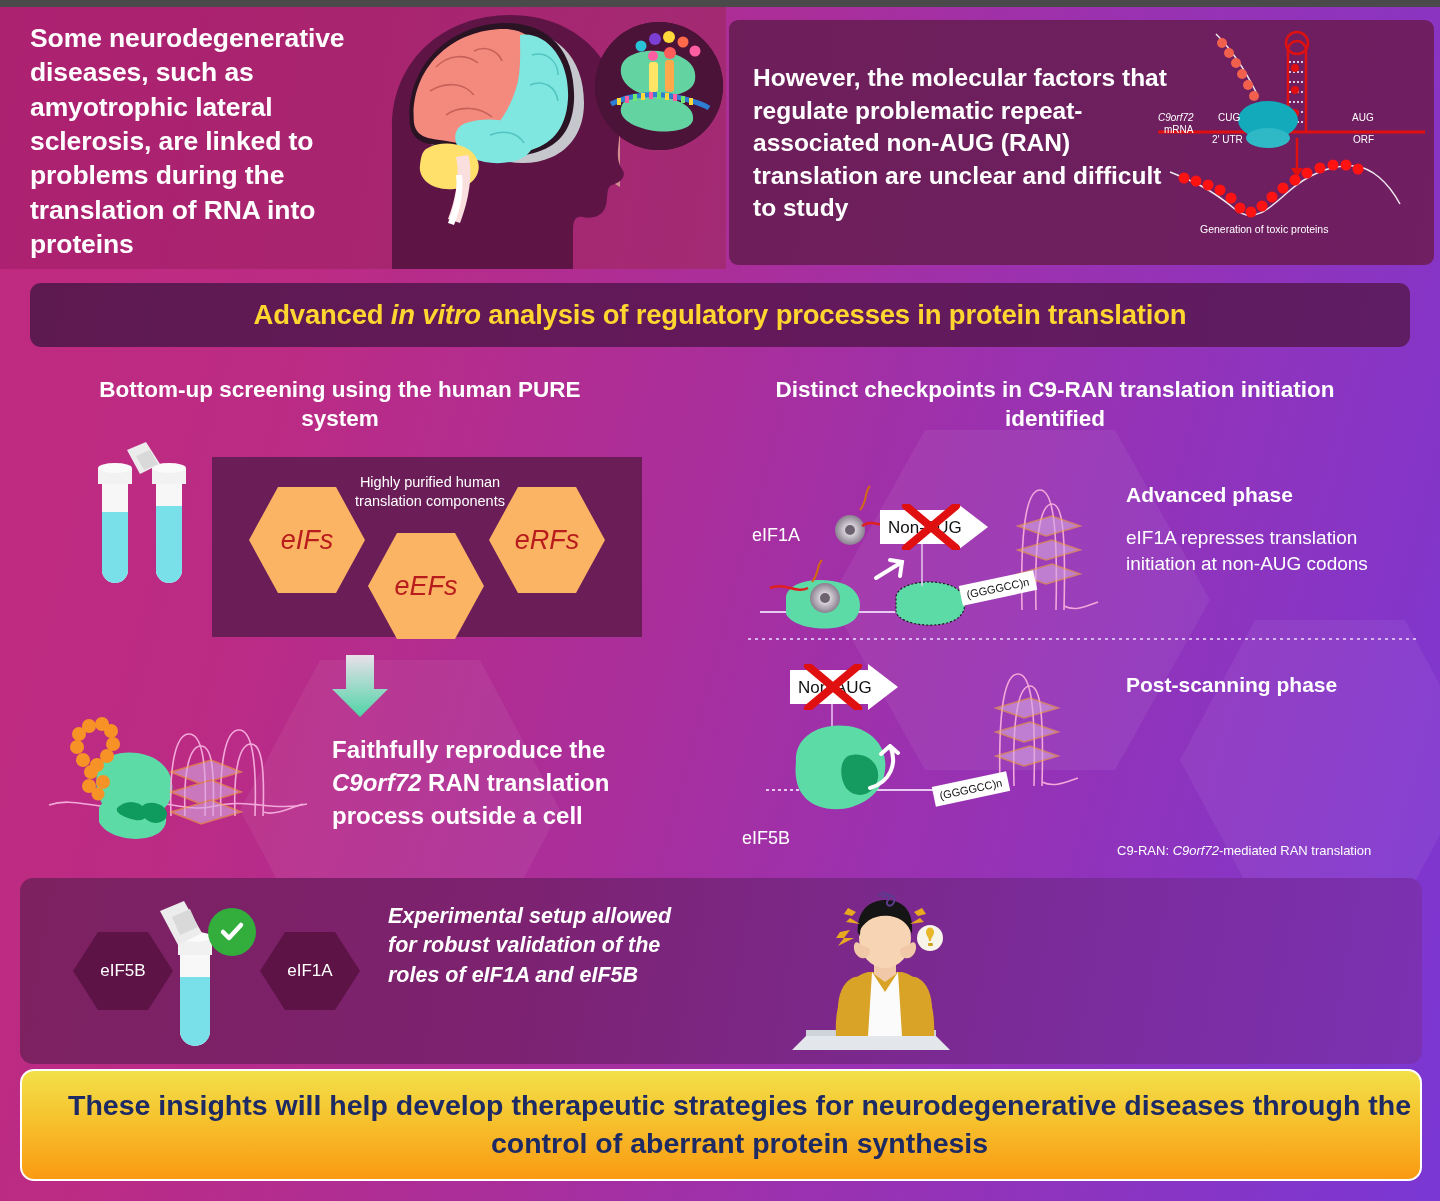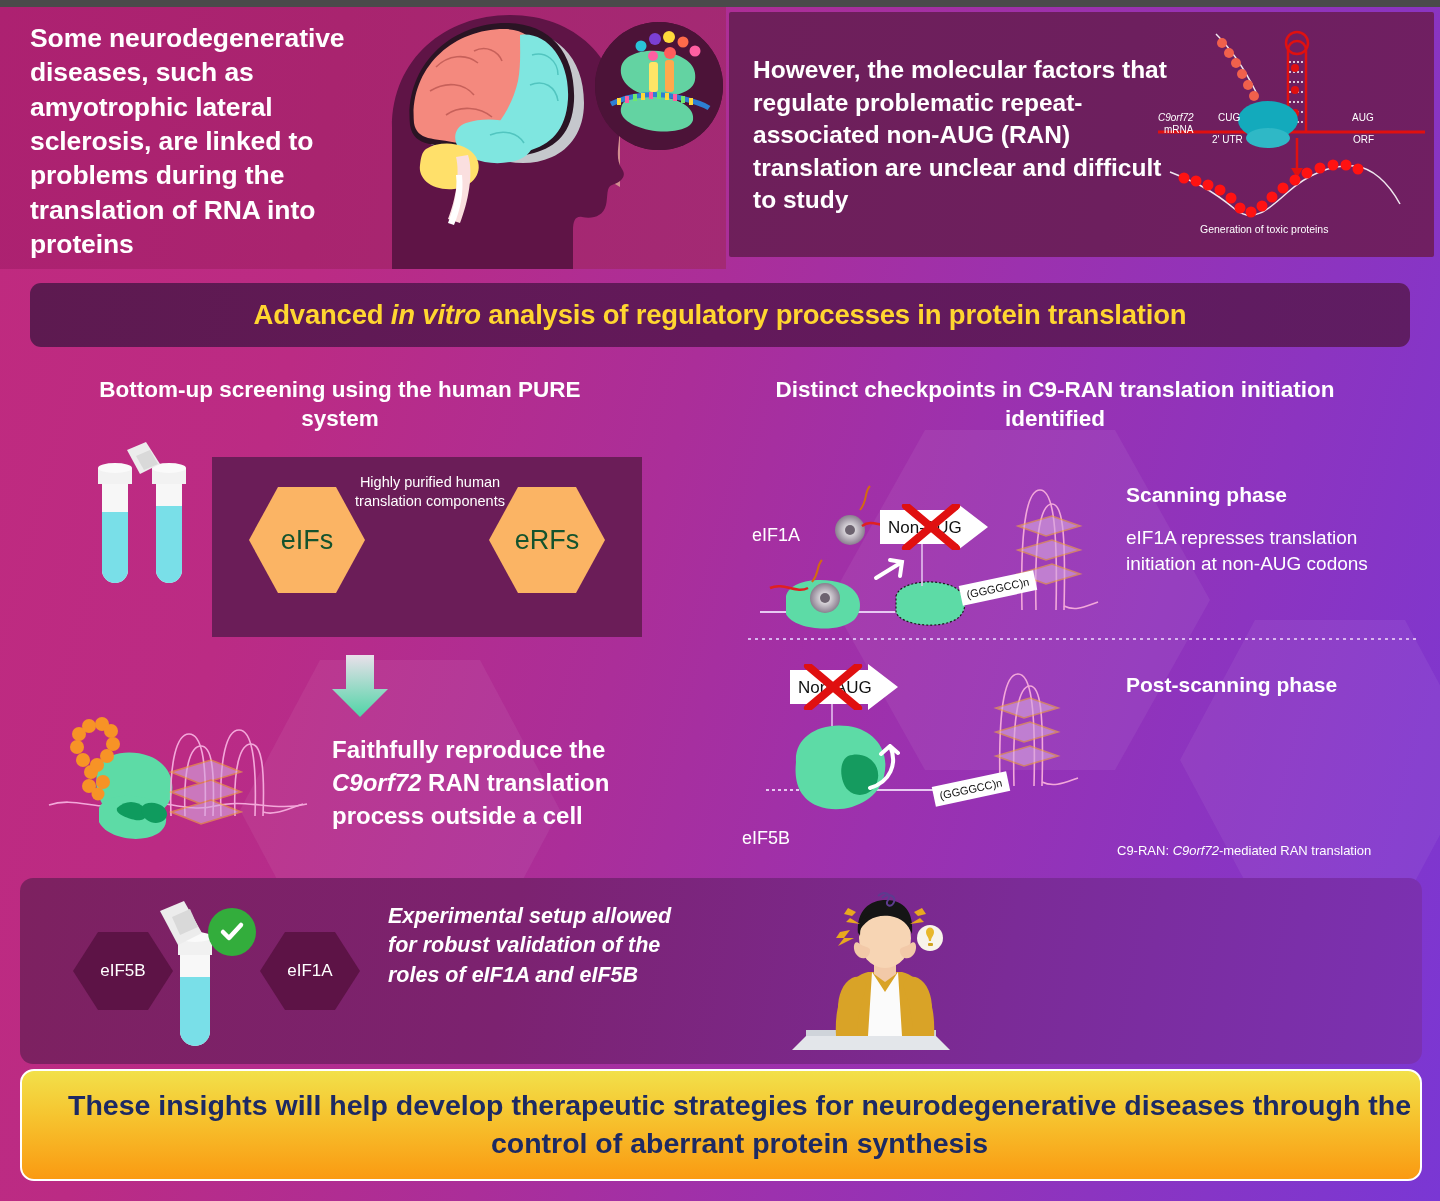--- a/index.html
+++ b/index.html
@@ -23,23 +23,23 @@
     position:absolute;left:0;top:7px;width:726px;height:262px;
     background:linear-gradient(100deg,#ad2171 0%,#a9246f 45%,#a32a74 100%);
     padding-left:9px;
   }
   .top-left .txt{
     position:absolute;left:30px;top:14px;width:350px;
     color:#fff;font-size:26.5px;font-weight:bold;line-height:1.295;
     letter-spacing:-0.1px;
   }
   .top-right{
-    position:absolute;left:729px;top:12px;width:705px;height:245px;
+    position:absolute;left:729px;top:20px;width:705px;height:245px;
     background:linear-gradient(100deg,#6e1f5a 0%,#6d1f5e 55%,#701f62 100%);
-    border-radius:2px;
+    border-radius:9px;
   }
   .top-right .txt{
     position:absolute;left:24px;top:42px;width:430px;
     color:#fff;font-size:24.5px;font-weight:bold;line-height:1.33;
   }
 
   
   .head-wrap{position:absolute;left:370px;top:7px;width:356px;height:262px;overflow:hidden;}
   .magcircle{position:absolute;left:595px;top:22px;width:128px;height:128px;border-radius:50%;background:#4c1338;}
 
@@ -66,21 +66,21 @@
     color:#fff;font-size:22.5px;font-weight:bold;line-height:1.29;}
 
   
   .purebox{position:absolute;left:212px;top:457px;width:430px;height:180px;
     background:#6b1d58;}
   .purebox .cap{position:absolute;left:118px;top:16px;width:200px;text-align:center;
     color:#fff;font-size:14.5px;line-height:1.33;}
   .hexo{position:absolute;background:#fbb464;
     clip-path:polygon(25% 0%,75% 0%,100% 50%,75% 100%,25% 100%,0% 50%);
     display:flex;align-items:center;justify-content:center;
-    color:#14532d;font-size:27px;}
+    color:#b91c1c;font-size:27px;font-style:italic;}
   .hx1{left:249px;top:487px;width:116px;height:106px;}
   .hx2{left:368px;top:533px;width:116px;height:106px;}
   .hx3{left:489px;top:487px;width:116px;height:106px;}
 
   
   .tubes{position:absolute;left:80px;top:440px;width:130px;height:180px;}
 
   
   .arrowdown{position:absolute;left:325px;top:655px;width:70px;height:62px;}
 
@@ -343,20 +343,21 @@
 
       <path d="M47 10 L66 2 L80 24 L60 34 Z" fill="#ececec"></path>
       <path d="M56 16 L70 10 L78 24 L64 30 Z" fill="#d9d9d9"></path>
     </svg>
   </div>
 
   <div class="purebox">
     <div class="cap">Highly purified human translation components</div>
   </div>
   <div class="hexo hx1">eIFs</div>
+  <div class="hexo hx2">eEFs</div>
   <div class="hexo hx3">eRFs</div>
 
   <div class="arrowdown">
     <svg width="70" height="62" viewBox="0 0 70 62">
       <defs>
         <linearGradient id="ag" x1="0" y1="0" x2="0" y2="1">
           <stop offset="0%" stop-color="#e9e0ea"></stop>
           <stop offset="100%" stop-color="#4fd4a6"></stop>
         </linearGradient>
       </defs>
@@ -467,21 +468,21 @@
       <text x="8" y="29" font-family="Liberation Sans, sans-serif" font-size="17" fill="#111">Non-AUG</text>
       <g stroke="#e01010" stroke-width="8" stroke-linecap="round">
         <line x1="26" y1="2" x2="76" y2="44"></line>
         <line x1="76" y1="2" x2="26" y2="44"></line>
       </g>
     </svg>
   </div>
 
   <div class="gggcc g1">(GGGGCC)n</div>
 
-  <div class="ph-title ph1t">Scanning phase</div>
+  <div class="ph-title ph1t">Advanced phase</div>
   <div class="ph-body ph1b">eIF1A represses translation initiation at non-AUG codons</div>
 
   <div class="divider"></div>
 
   <div style="position:absolute;left:760px;top:660px;width:360px;height:175px;">
     <svg width="360" height="175" viewBox="0 0 360 175">
       <line x1="6" y1="130" x2="70" y2="130" stroke="#e7c9f2" stroke-width="2" stroke-dasharray="3 3"></line>
       <line x1="70" y1="130" x2="200" y2="130" stroke="#e7c9f2" stroke-width="2"></line>
 
       <path d="M36 102 C34 78 58 62 88 66 C116 70 130 92 124 116

